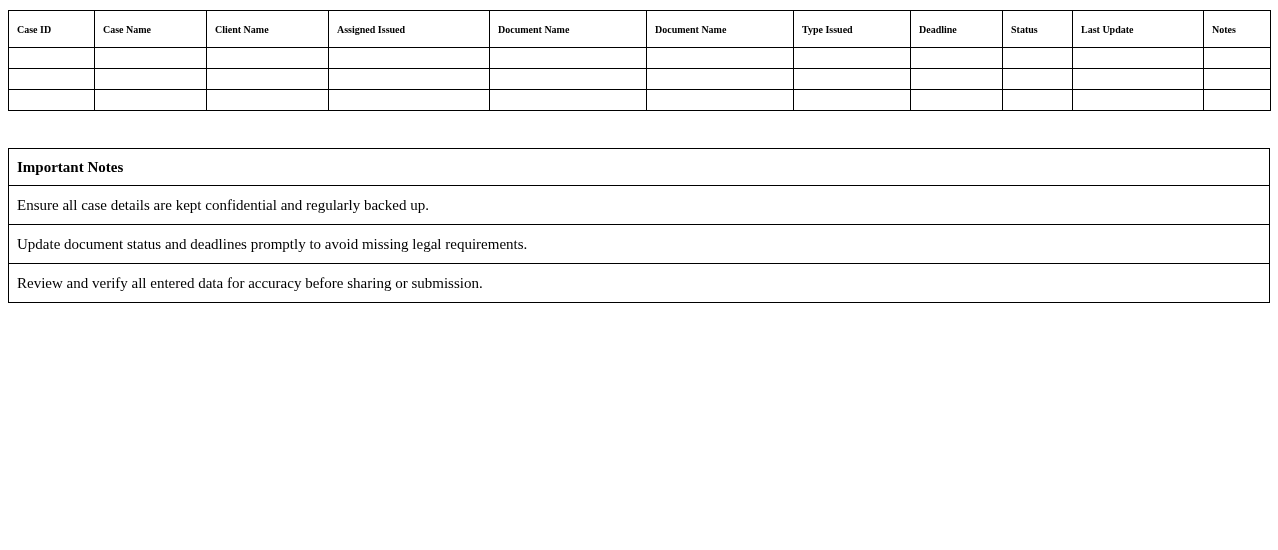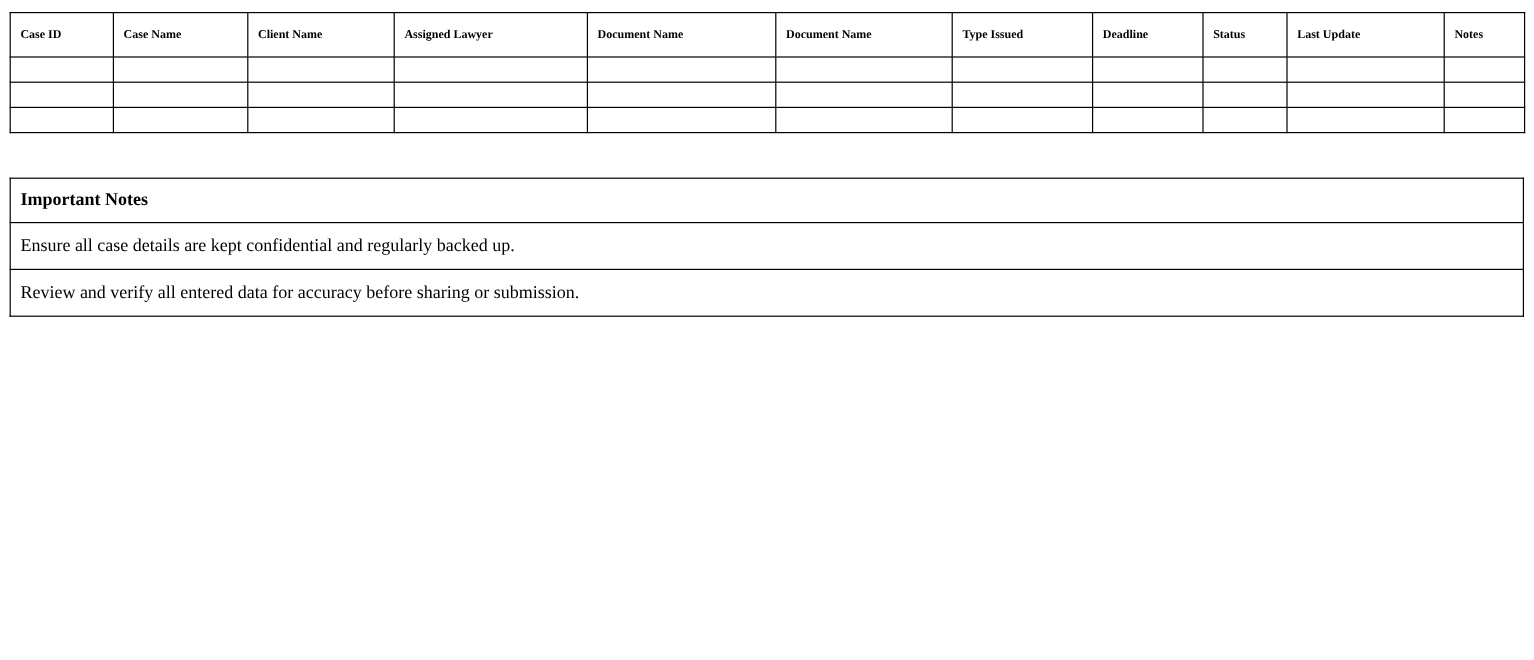--- a/index.html
+++ b/index.html
@@ -69,21 +69,21 @@
       <col style="width:92px">
       <col style="width:70px">
       <col style="width:131px">
       <col style="width:67px">
     </colgroup>
     <thead>
       <tr>
         <th>Case ID</th>
         <th>Case Name</th>
         <th>Client Name</th>
-        <th>Assigned Lawyer</th>
+        <th>Assigned Issued</th>
         <th>Document Name</th>
         <th>Document Name</th>
         <th>Type Issued</th>
         <th>Deadline</th>
         <th>Status</th>
         <th>Last Update</th>
         <th>Notes</th>
       </tr>
     </thead>
     <tbody>
@@ -131,18 +131,21 @@
 
   <table class="notes-table">
     <tbody>
       <tr class="title-row">
         <td>Important Notes</td>
       </tr>
       <tr>
         <td>Ensure all case details are kept confidential and regularly backed up.</td>
       </tr>
       <tr>
+        <td>Update document status and deadlines promptly to avoid missing legal requirements.</td>
+      </tr>
+      <tr>
         <td>Review and verify all entered data for accuracy before sharing or submission.</td>
       </tr>
     </tbody>
   </table>
 
 </div>
 
 </body></html>

